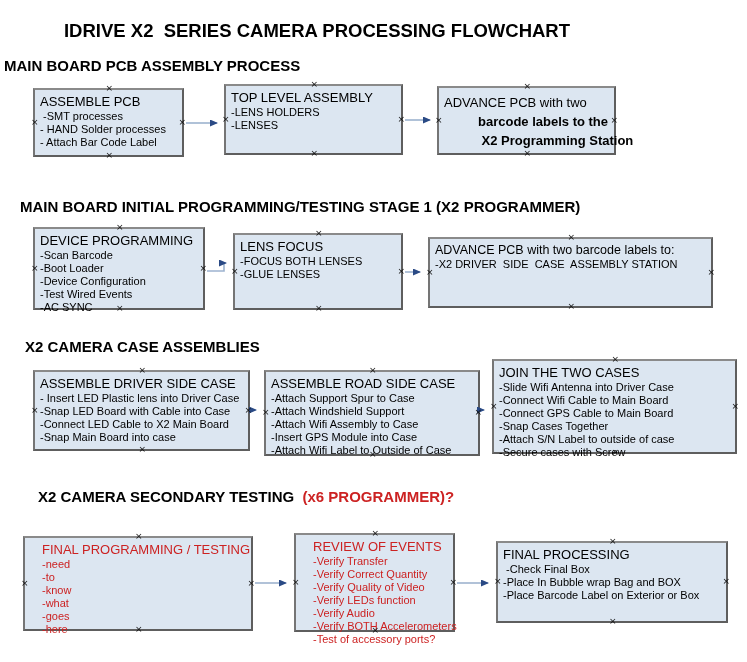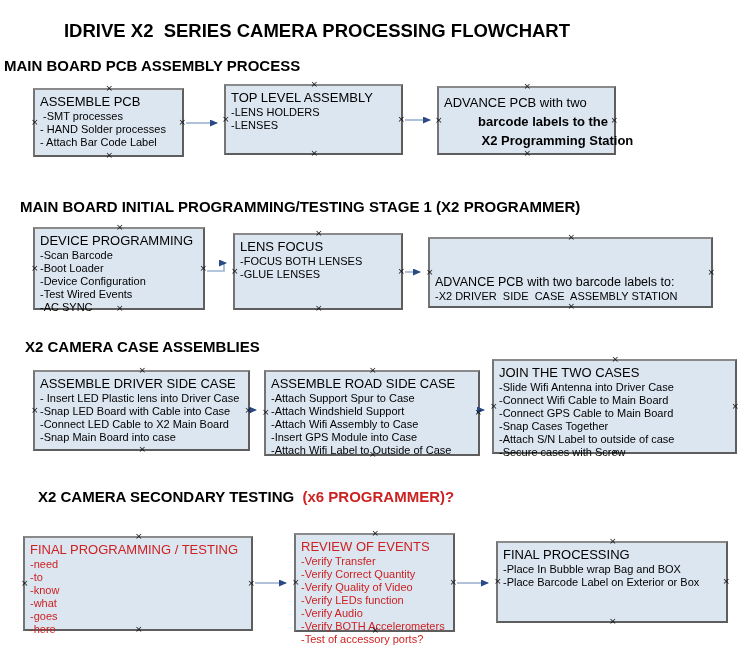--- a/index.html
+++ b/index.html
@@ -18,24 +18,24 @@
   .sheader .red-part{color:var(--red-text,#cc2222);}
   .fbox{
     position:absolute;box-sizing:border-box;
     background:var(--box-fill,#dce6f1);
     border:2px solid var(--box-border,#5e5e5e);
     border-top-color:#8a8a8a;border-left-color:#757575;
     padding:3px 4px 0 5px;
   }
   .btitle{font-size:13px;font-weight:normal;line-height:17px;white-space:pre;}
   .item{font-size:11px;line-height:13px;white-space:pre;}
-  .red .btitle,.red .item{color:var(--red-text,#cc2222);}
+  .red .btitle,.red .item{color:var(--red-text,#cc2222);margin-left:12px;}
   .bold-items .btitle{line-height:19px;}
   .bold-items .item{font-weight:bold;font-size:13px;line-height:19px;margin-left:34px;}
-  .fbox-f .btitle{font-size:12.5px;line-height:16px;margin-top:32px;}
+  .fbox-f .btitle{font-size:12.5px;line-height:16px;}
   .fbox-c{padding-top:5px;}
   .cp{
     position:absolute;font-size:9px;line-height:7px;color:#111;
     font-family:"DejaVu Sans",sans-serif;z-index:3;
   }
   .cp-t{top:-5px;left:50%;margin-left:-3px;}
   .cp-b{bottom:-4px;left:50%;margin-left:-3px;}
   .cp-l{left:-4px;top:50%;margin-top:-4px;}
   .cp-r{right:-4px;top:50%;margin-top:-4px;}
   svg.arrows{position:absolute;left:0;top:0;z-index:2;pointer-events:none;}
@@ -205,20 +205,21 @@
     </div>
 </div>
 
 <div class="fbox" style="left:496px;top:541px;width:232px;height:82px">
   <span class="cp cp-t">×</span>
     <span class="cp cp-b">×</span>
     <span class="cp cp-l">×</span>
     <span class="cp cp-r">×</span>
   <div class="btitle">FINAL PROCESSING</div>
   <div>
+      <div class="item"> -Check Final Box</div>
       <div class="item">-Place In Bubble wrap Bag and BOX</div>
       <div class="item">-Place Barcode Label on Exterior or Box</div>
     </div>
 </div>
 
 <svg class="arrows" width="747" height="662">
   <defs>
     <marker id="ah" markerWidth="9" markerHeight="8" refX="7" refY="3.5" orient="auto" markerUnits="userSpaceOnUse">
       <path class="ahead" d="M0,0 L8,3.5 L0,7 Z"></path>
     </marker>

